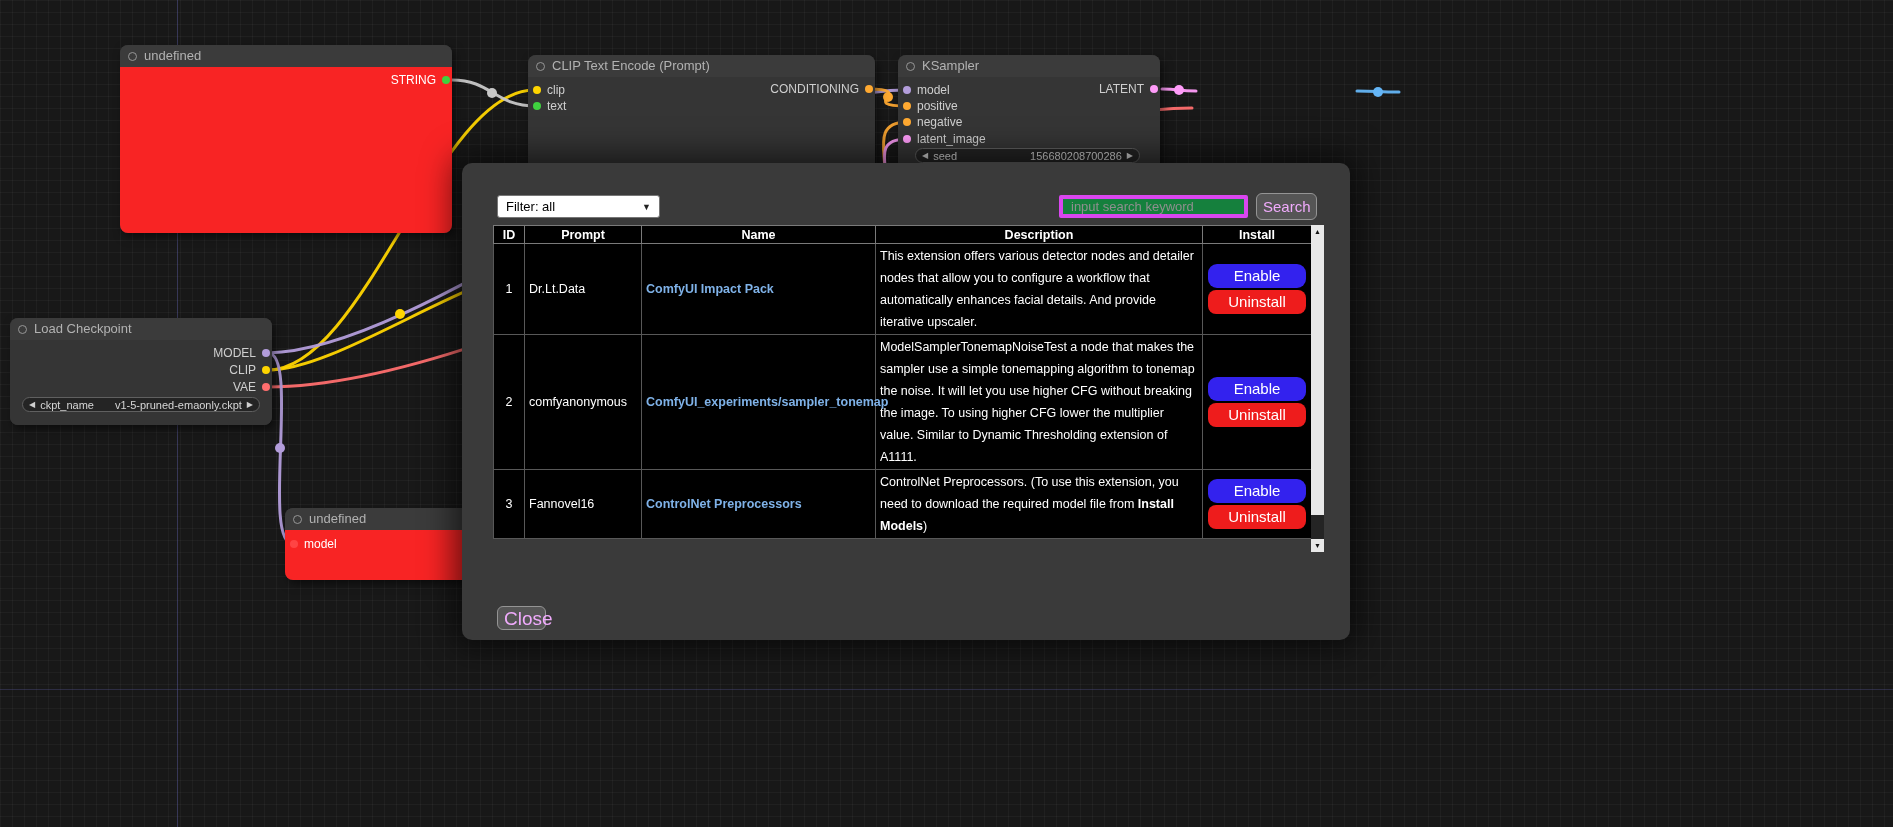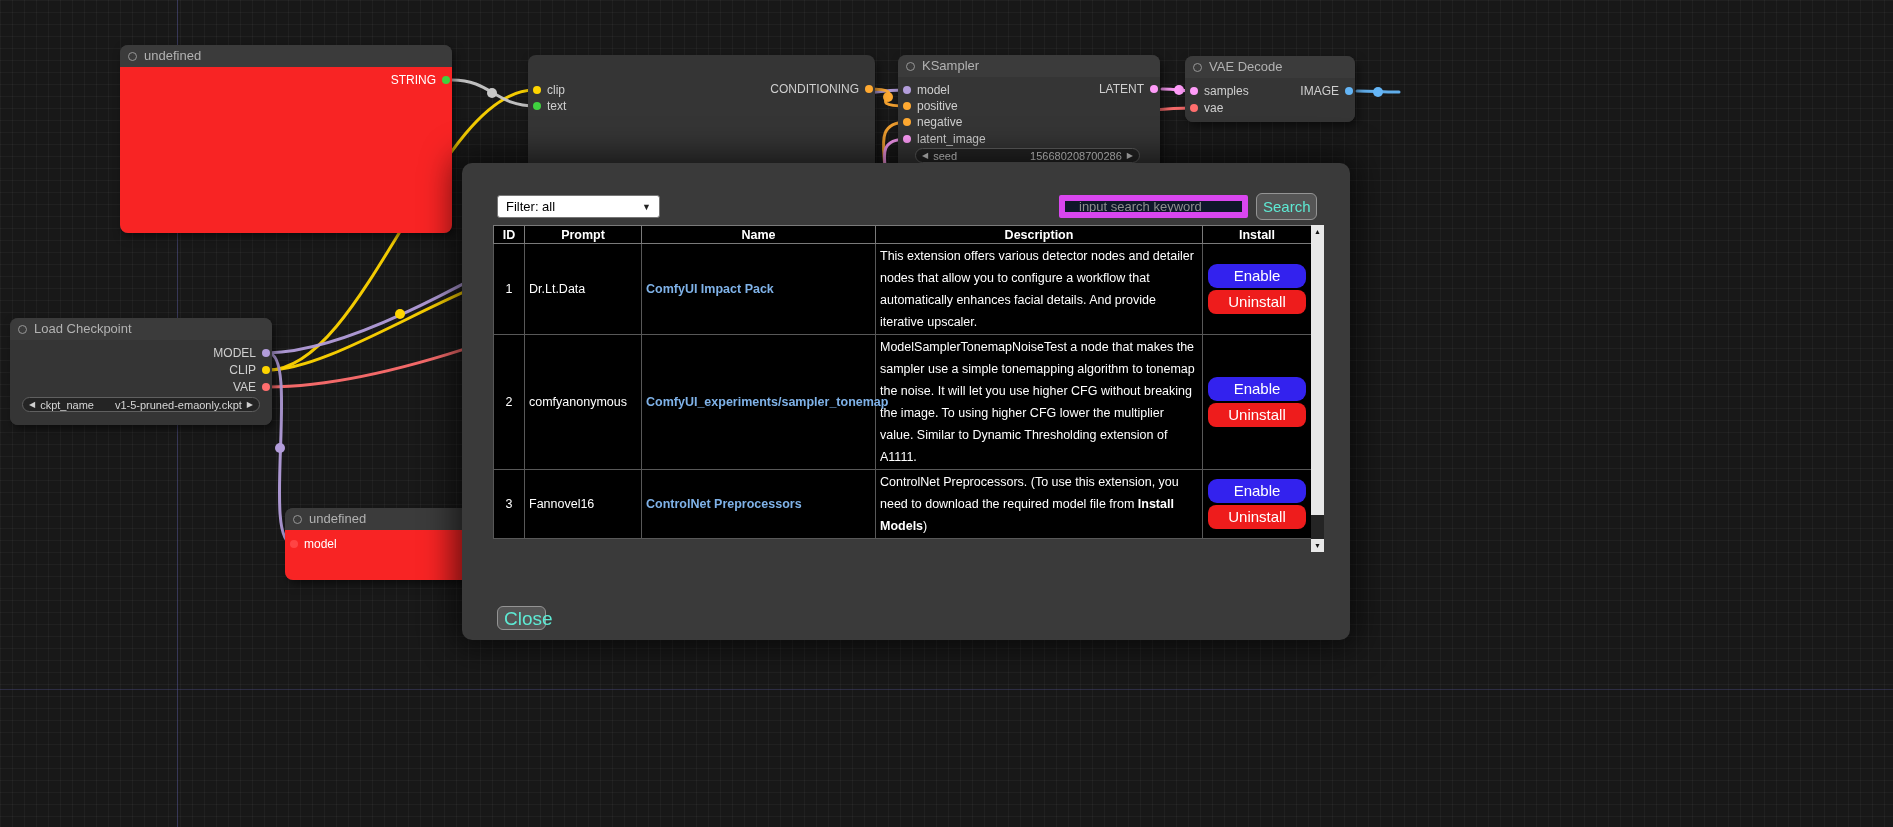--- a/index.html
+++ b/index.html
@@ -39,24 +39,24 @@
   .widget .w-value{margin-left:auto;white-space:nowrap;}
 
   
   .dialog{position:absolute;left:462px;top:163px;width:888px;height:477px;background:#3a3a3a;
     border-radius:10px;box-shadow:0 0 32px 8px rgba(0,0,0,.6);z-index:10;}
   .filter-select{position:absolute;left:35px;top:32px;width:163px;height:23px;box-sizing:border-box;
     background:#fff;color:#000;border:1px solid #767676;border-radius:3px;font-size:13px;
     display:flex;align-items:center;justify-content:space-between;padding:0 8px;cursor:pointer;}
   .filter-select .caret{font-size:9px;color:#222;}
   .search-input{position:absolute;left:597px;top:32px;width:189px;height:23px;box-sizing:border-box;
-    background:#0f172a;border:6px solid #d946ef;border-radius:2px;color:#ddd;font-size:13px;
-    padding:0 14px;font-family:inherit;}
+    background:#15803d;border:4px solid #d946ef;border-radius:2px;color:#ddd;font-size:13px;
+    padding:0 8px;font-family:inherit;}
   .search-input::placeholder{color:#8f8f8f;}
-  .dlg-btn{background:#555;border:1px solid #949494;border-radius:6px;color:#5eead4;
+  .dlg-btn{background:#555;border:1px solid #949494;border-radius:6px;color:#f0abfc;
     font-size:14px;font-family:inherit;cursor:pointer;}
   .search-btn{position:absolute;left:794px;top:30px;width:61px;height:27px;font-size:15px;}
   .close-btn{position:absolute;left:35px;top:443px;width:49px;height:24px;font-size:19px;}
 
   .table-wrap{position:absolute;left:31px;top:62px;width:650px;}
   table.ext-table{border-collapse:collapse;width:818px;table-layout:fixed;background:#000;
     color:#fff;font-size:12.5px;}
   .ext-table th{background:#000;color:#fff;font-weight:bold;font-size:12.5px;height:17px;
     border:1px solid #7a7a7a;padding:0 3px;}
   .ext-table td{border:1px solid #585858;padding:1px 4px;vertical-align:middle;background:#000;}
@@ -107,20 +107,24 @@
   <div class="node error" style="left:120px;top:45px;width:332px;height:188px">
     <div class="node-header">
       <span class="collapse-ring"></span>
       <span class="node-title-text">undefined</span>
     </div>
     <div class="node-body"></div>
     <div class="slot out" style="top:27px"><span class="slot-label">STRING</span><span class="dot" style="background:var(--slot-string)"></span></div>
   </div>
 
   <div class="node" style="left:528px;top:55px;width:347px;height:150px">
+    <div class="node-header">
+      <span class="collapse-ring"></span>
+      <span class="node-title-text">CLIP Text Encode (Prompt)</span>
+    </div>
     <div class="node-body"></div>
     <div class="slot in" style="top:27px"><span class="dot" style="background:var(--slot-clip)"></span><span class="slot-label">clip</span></div>
     <div class="slot in" style="top:43px"><span class="dot" style="background:var(--slot-string)"></span><span class="slot-label">text</span></div>
     <div class="slot out" style="top:26px"><span class="slot-label">CONDITIONING</span><span class="dot" style="background:var(--slot-conditioning)"></span></div>
   </div>
 
   <div class="node" style="left:898px;top:55px;width:262px;height:160px">
     <div class="node-header">
       <span class="collapse-ring"></span>
       <span class="node-title-text">KSampler</span>
@@ -132,30 +136,20 @@
     <div class="slot in" style="top:76px"><span class="dot" style="background:var(--slot-latent)"></span><span class="slot-label">latent_image</span></div>
     <div class="slot out" style="top:26px"><span class="slot-label">LATENT</span><span class="dot" style="background:var(--slot-latent)"></span></div>
     <div class="widget" style="left:17px;top:93px;width:225px;height:15px">
       <span class="w-arrow">◀</span>
       <span>seed</span>
       <span class="w-value">156680208700286</span>
       <span class="w-arrow">▶</span>
     </div>
   </div>
 
-  <div class="node" style="left:1185px;top:56px;width:170px;height:66px">
-    <div class="node-header">
-      <span class="collapse-ring"></span>
-      <span class="node-title-text">VAE Decode</span>
-    </div>
-    <div class="node-body"></div>
-    <div class="slot in" style="top:27px"><span class="dot" style="background:var(--slot-latent)"></span><span class="slot-label">samples</span></div>
-    <div class="slot in" style="top:44px"><span class="dot" style="background:var(--slot-vae)"></span><span class="slot-label">vae</span></div>
-    <div class="slot out" style="top:27px"><span class="slot-label">IMAGE</span><span class="dot" style="background:var(--slot-image)"></span></div>
-  </div>
 
 
   <div class="node" style="left:10px;top:318px;width:262px;height:107px">
     <div class="node-header">
       <span class="collapse-ring"></span>
       <span class="node-title-text">Load Checkpoint</span>
     </div>
     <div class="node-body"></div>
     <div class="slot out" style="top:27px"><span class="slot-label">MODEL</span><span class="dot" style="background:var(--slot-model)"></span></div>
     <div class="slot out" style="top:44px"><span class="slot-label">CLIP</span><span class="dot" style="background:var(--slot-clip)"></span></div>

